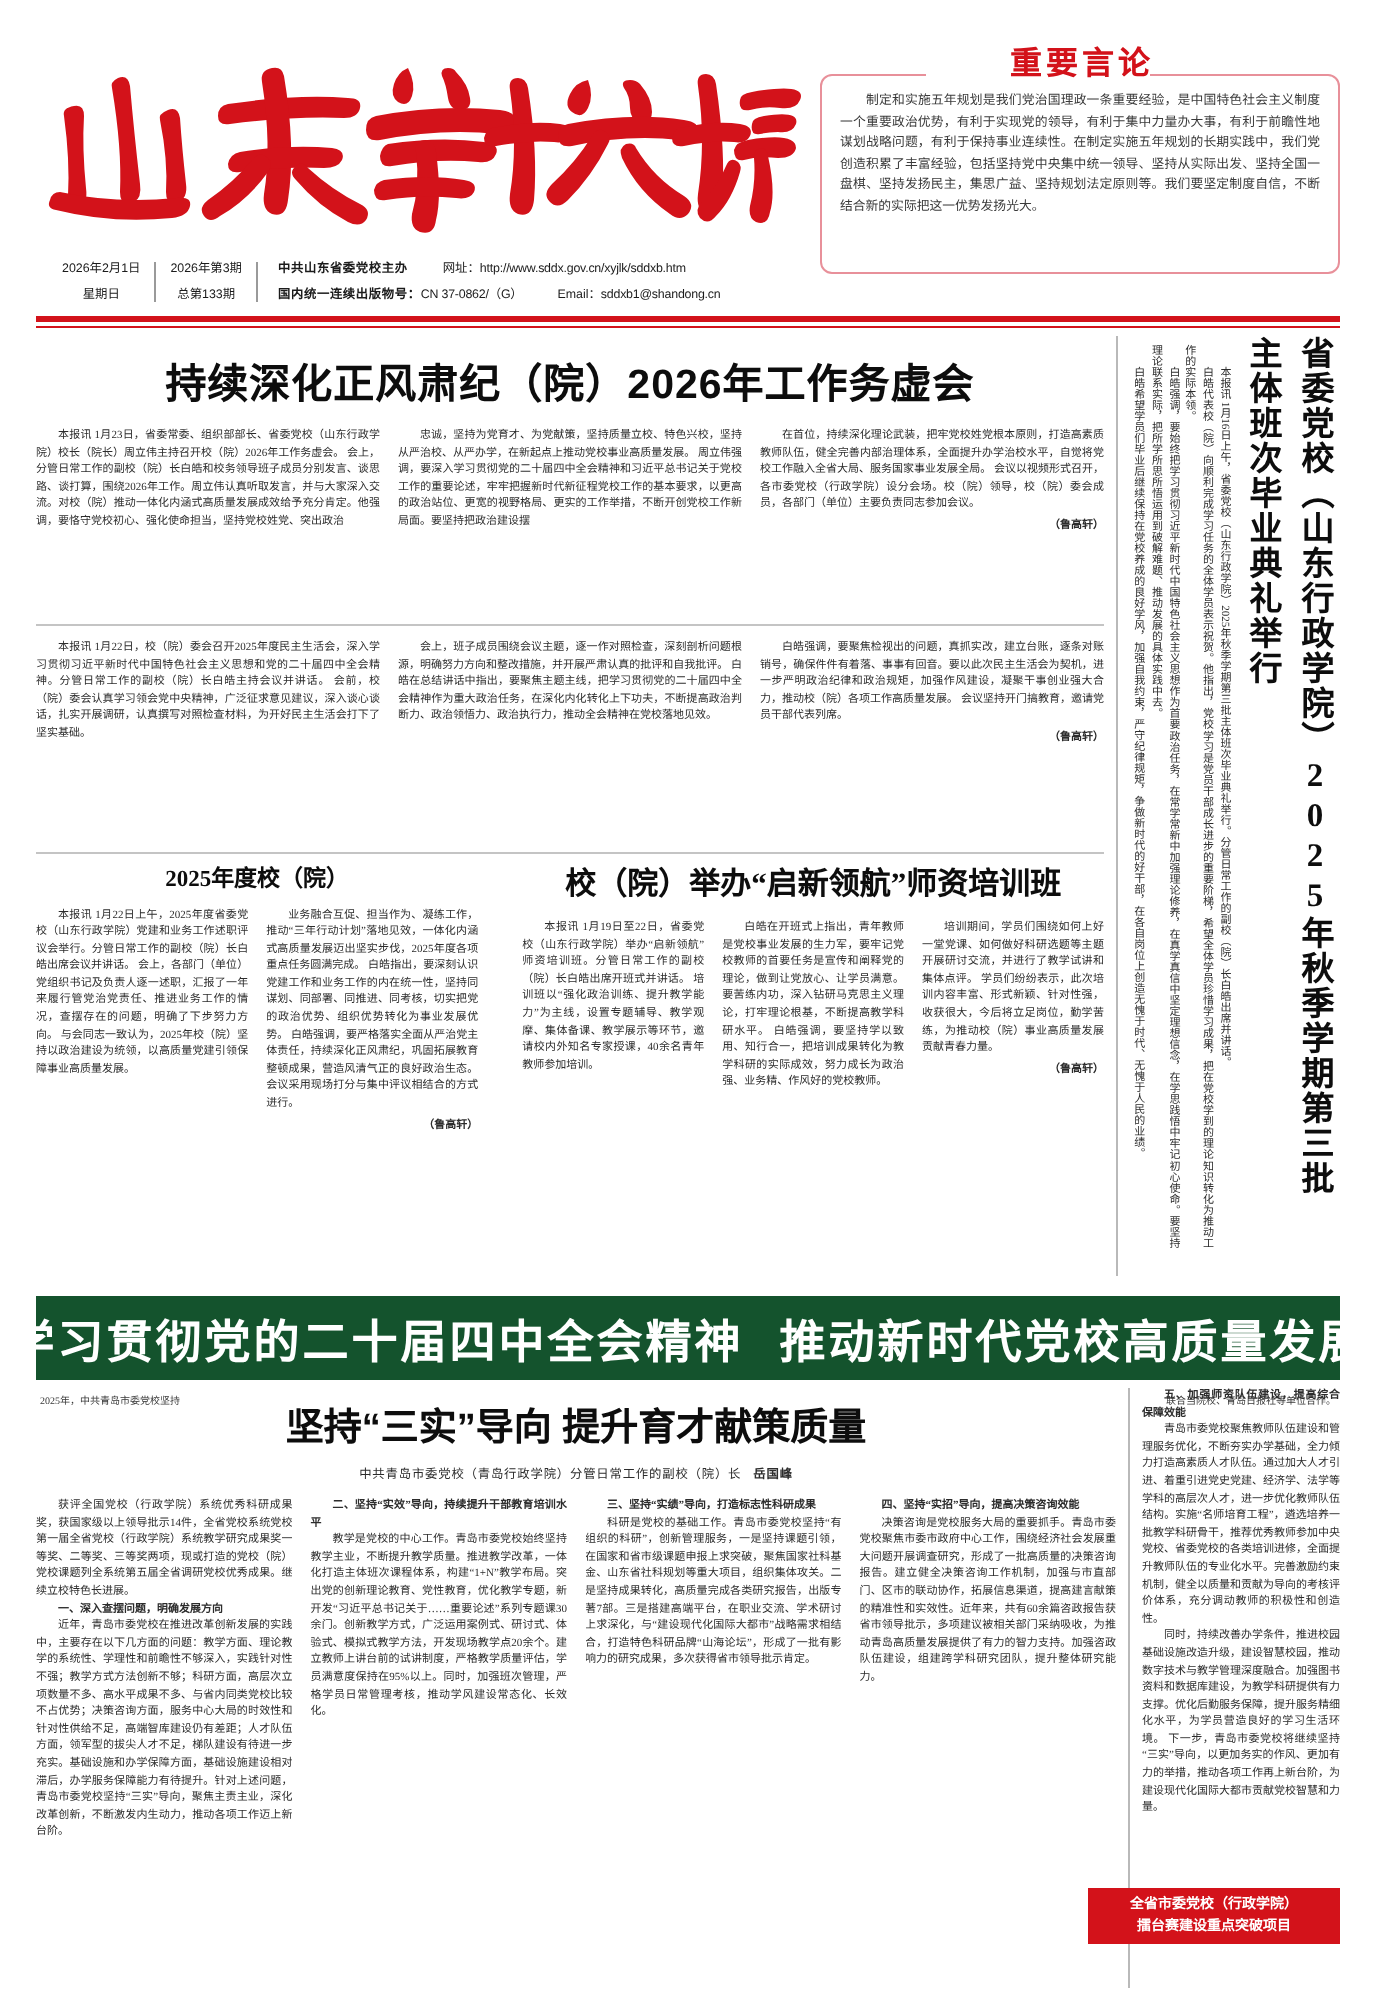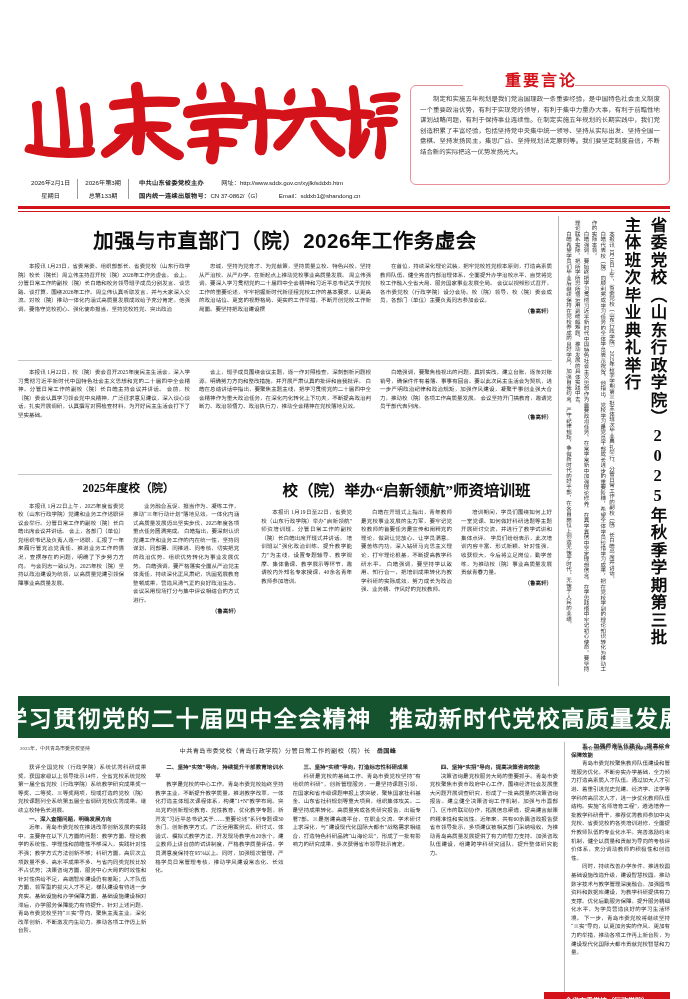--- a/index.html
+++ b/index.html
@@ -12,21 +12,20 @@
     height: 999px;
     position: relative;
     font-family: "Liberation Serif", "DejaVu Serif", serif;
     color: #111;
     overflow: hidden;
   }
   .page {
     position: absolute;
     inset: 0;
     padding: 13px;
-    margin-top: 48px;
   }
 
   
   .masthead {
     position: absolute;
     left: 0; top: 0;
     width: 688px;
     height: 160px;
   }
   .logo-wrap {
@@ -413,21 +412,21 @@
   </div>
 
   <div class="rule-red-thick"></div>
   <div class="rule-red-thin"></div>
 
   <div class="content">
 
     <div class="left-block">
 
       <article>
-        <h1 class="lede">加强与市直部门（院）2026年工作务虚会</h1>
+        <h1 class="lede">持续深化正风肃纪（院）2026年工作务虚会</h1>
         <div class="cols" style="margin-top:8px; height:92px;">
           <div class="col">
               <p>本报讯  1月23日，省委常委、组织部部长、省委党校（山东行政学院）校长（院长）周立伟主持召开校（院）2026年工作务虚会。
 会上，分管日常工作的副校（院）长白皓和校务领导班子成员分别发言、谈思路、谈打算，围绕2026年工作。周立伟认真听取发言，并与大家深入交流。对校（院）推动一体化内涵式高质量发展成效给予充分肯定。他强调，要恪守党校初心、强化使命担当，坚持党校姓党、突出政治</p>
             </div>
           <div class="col">
               <p>忠诚，坚持为党育才、为党献策，坚持质量立校、特色兴校，坚持从严治校、从严办学，在新起点上推动党校事业高质量发展。
 周立伟强调，要深入学习贯彻党的二十届四中全会精神和习近平总书记关于党校工作的重要论述，牢牢把握新时代新征程党校工作的基本要求，以更高的政治站位、更宽的视野格局、更实的工作举措，不断开创党校工作新局面。要坚持把政治建设摆</p>
             </div>
           <div class="col">
@@ -524,20 +523,21 @@
   </div>
 
   <div class="bottom">
 
     <div class="topnote">
       <span>2025年，中共青岛市委党校坚持</span>
       <span>联合当院校、青岛日报社等单位合作。</span>
     </div>
 
     <div class="bottom-main">
+      <h2 class="bottom-title">坚持“三实”导向  提升育才献策质量</h2>
       <div class="byline">
         <span>中共青岛市委党校（青岛行政学院）分管日常工作的副校（院）长</span><span class="name">岳国峰</span>
       </div>
 
       <div class="cols" style="margin-top:8px; height:240px;">
         <div class="col">
           <p>获评全国党校（行政学院）系统优秀科研成果奖，获国家级以上领导批示14件，全省党校系统党校第一届全省党校（行政学院）系统教学研究成果奖一等奖、二等奖、三等奖两项，现或打造的党校（院）党校课题列全系统第五届全省调研党校优秀成果。继续立校特色长进展。</p>
           <p class="sub-h"><span>一、</span><span>深入查摆问题，明确发展方向</span></p>
           <p>近年，青岛市委党校在推进改革创新发展的实践中，主要存在以下几方面的问题：教学方面、理论教学的系统性、学理性和前瞻性不够深入，实践针对性不强；教学方式方法创新不够；科研方面，高层次立项数量不多、高水平成果不多、与省内同类党校比较不占优势；决策咨询方面，服务中心大局的时效性和针对性供给不足，高端智库建设仍有差距；人才队伍方面，领军型的拔尖人才不足，梯队建设有待进一步充实。基础设施和办学保障方面，基础设施建设相对滞后，办学服务保障能力有待提升。针对上述问题，青岛市委党校坚持“三实”导向，聚焦主责主业，深化改革创新，不断激发内生动力，推动各项工作迈上新台阶。</p>
         </div>

